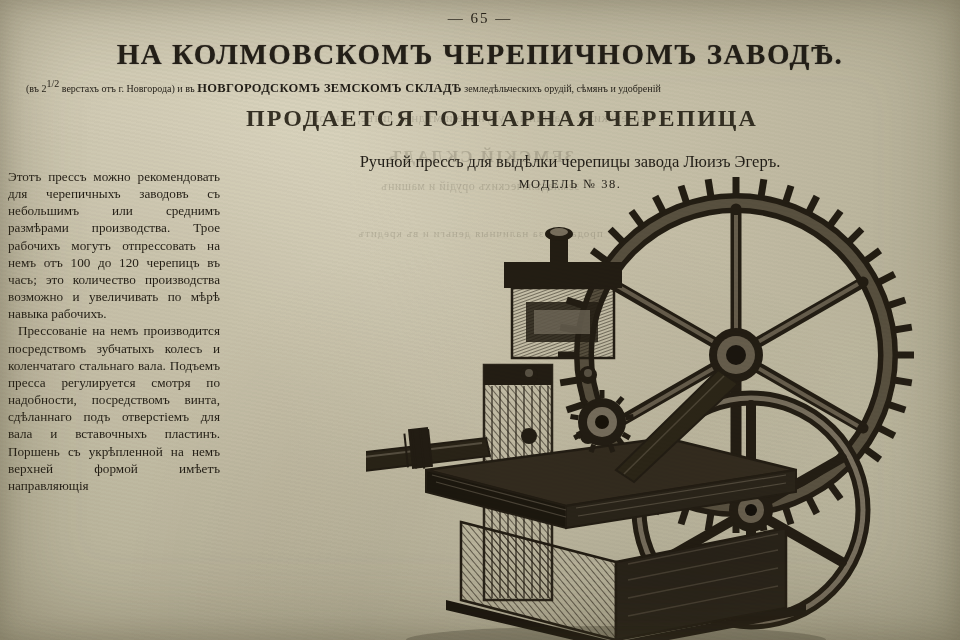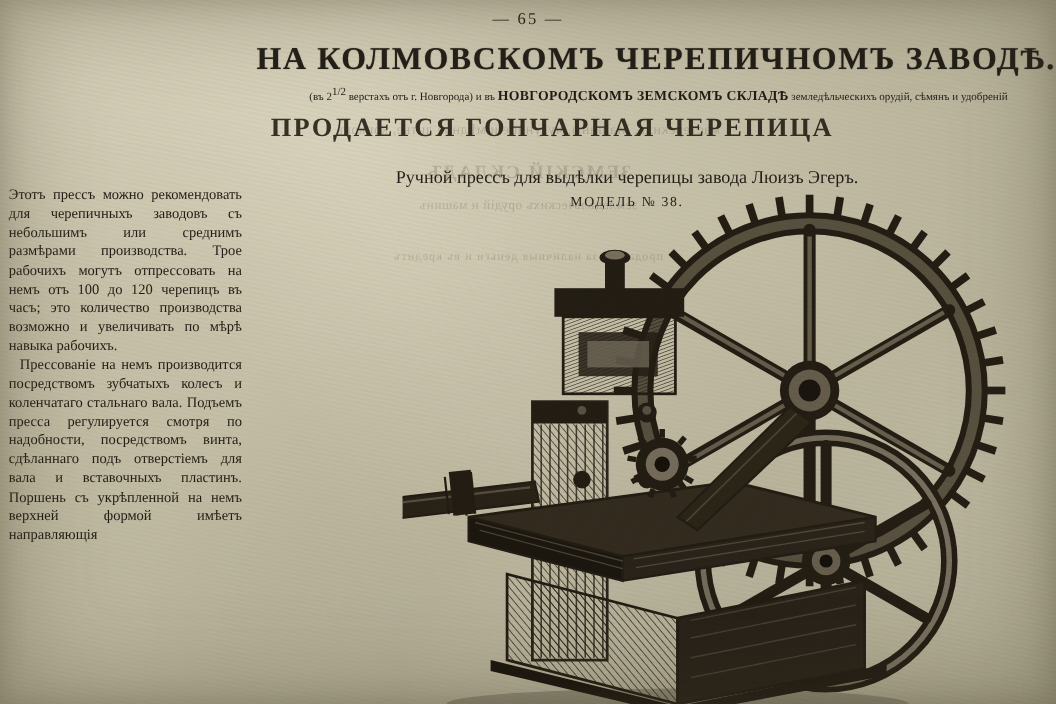--- a/index.html
+++ b/index.html
@@ -57,34 +57,34 @@
 
   
   .pagenum {
     text-align: center;
     font-size: 15px;
     letter-spacing: 2px;
     padding-top: 10px;
     height: 20px;
   }
   .title1 {
-    text-align: right;
+    text-align: center;
     font-size: 29px;
     font-weight: bold;
     letter-spacing: 1.5px;
     margin-top: 8px;
     text-shadow: 0 0 1px rgba(0,0,0,.5);
     font-family: "Liberation Serif", serif;
   }
   .subline {
-    text-align: right;
+    text-align: left;
     font-size: 11.5px;
     margin-top: 7px;
     line-height: 1.25;
-    padding: 0 44px;
+    padding: 0 26px;
   }
   .subline b { font-size: 12.5px; letter-spacing: .3px;}
   .subline .sm { font-size: 10px; }
   .title2 {
     text-align: center;
     font-size: 24px;
     font-weight: bold;
     letter-spacing: 2px;
     margin-top: 9px;
     color: #2a2519;

